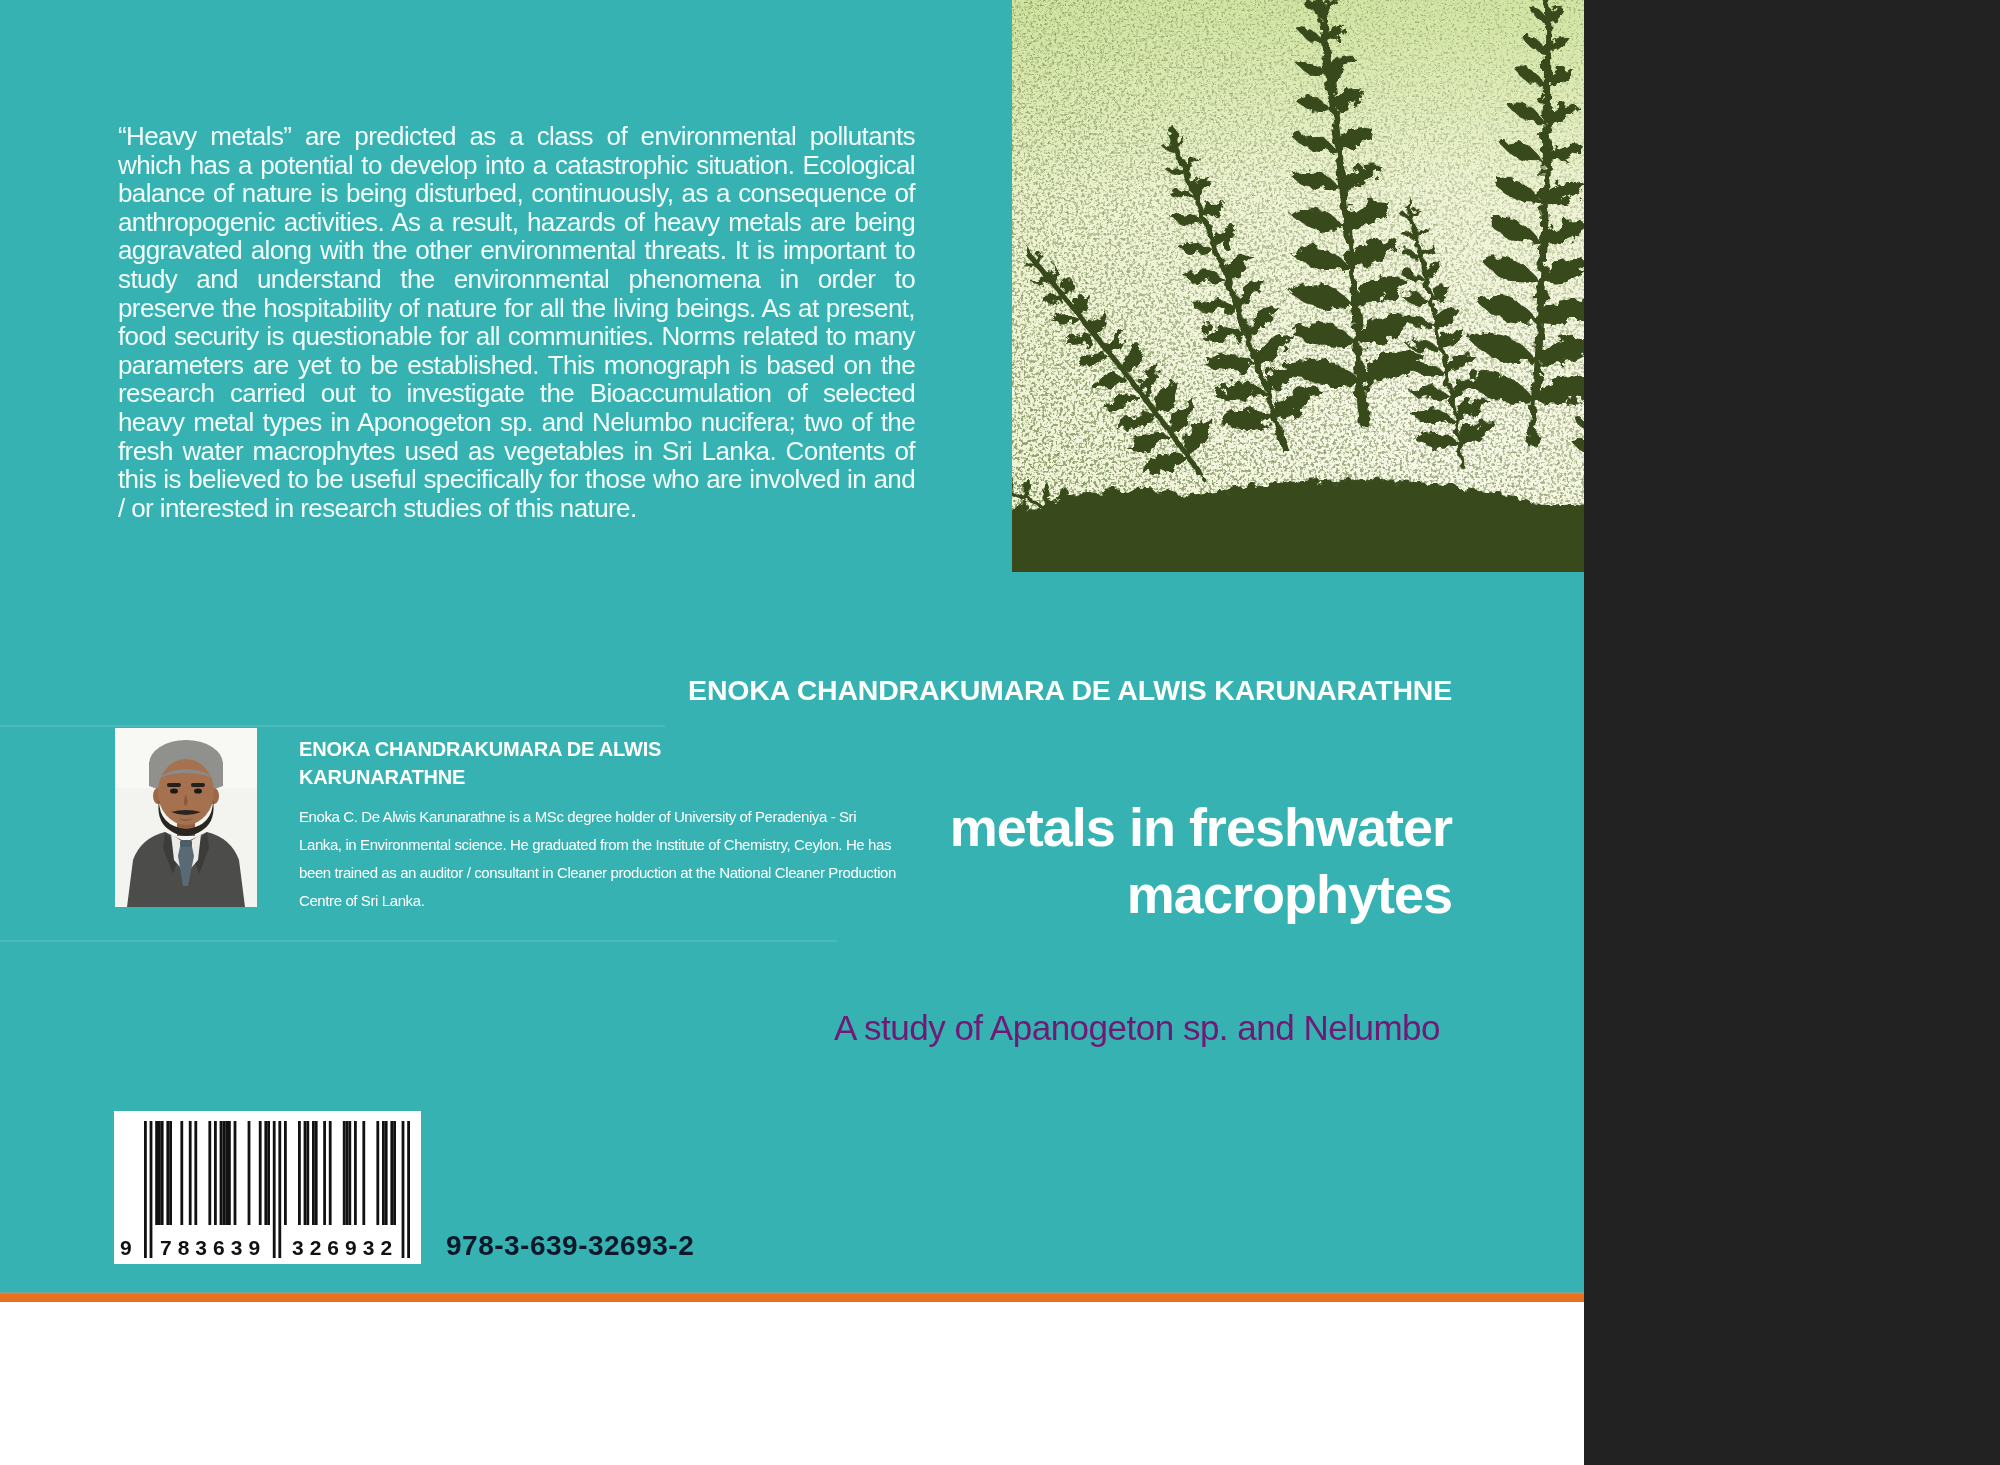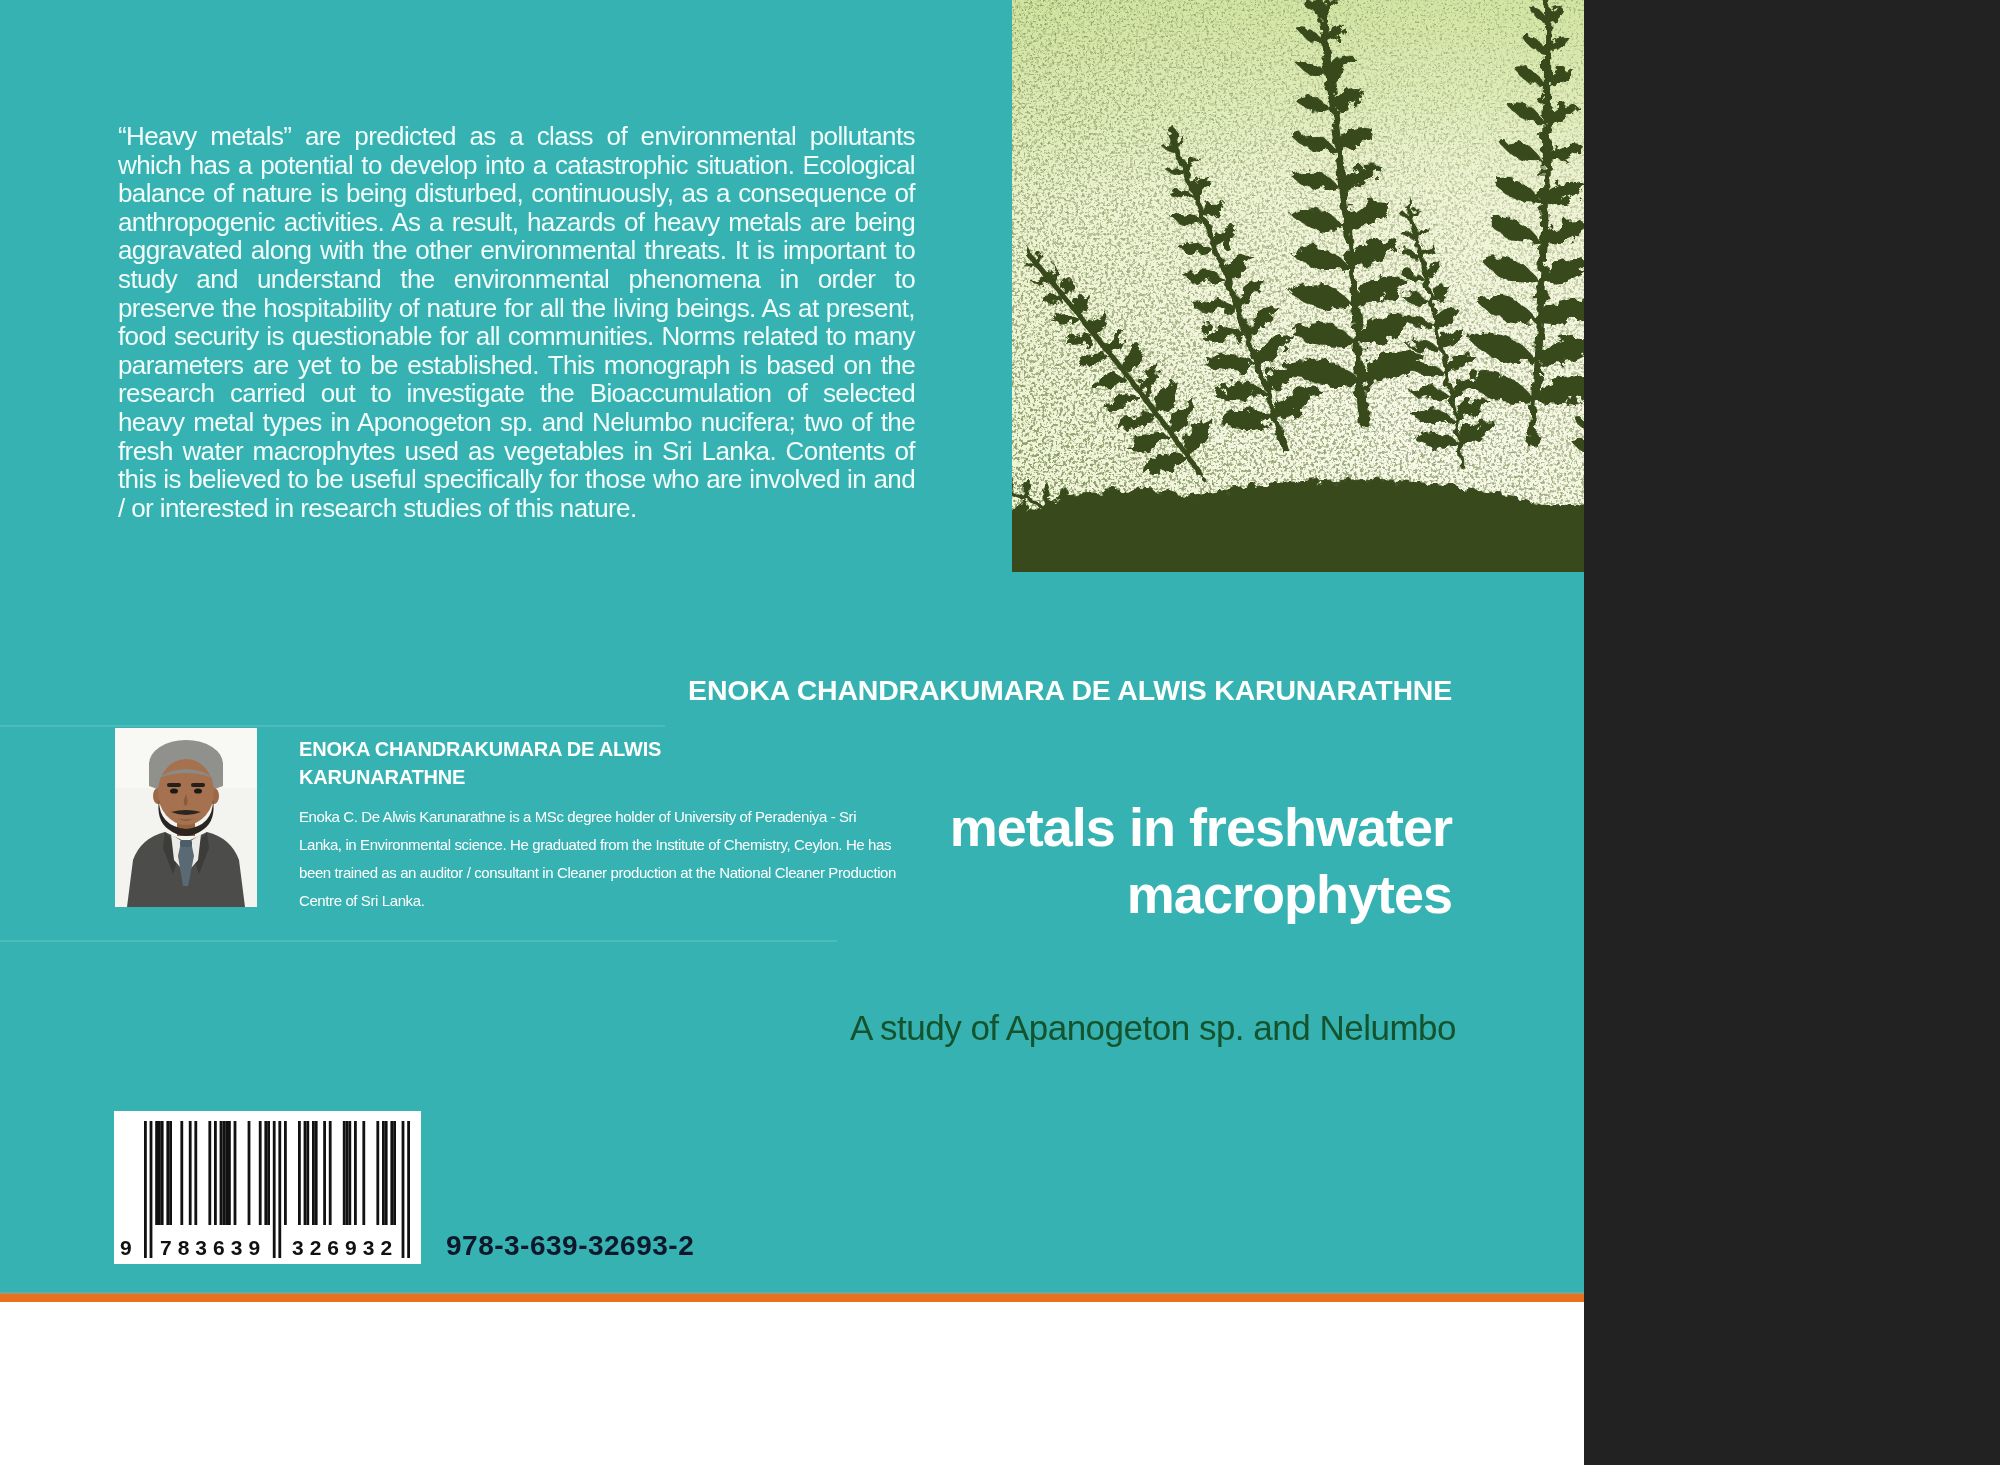--- a/index.html
+++ b/index.html
@@ -24,21 +24,21 @@
   #bc-d0{left:6px;letter-spacing:0;}
   #bc-d1{left:46px;}
   #bc-d2{left:178px;}
   #isbn-text{left:446px;top:1230px;font-size:28px;font-weight:bold;color:#0f172a;letter-spacing:0.5px;}
 
   
   #front-author{right:132px;top:674px;font-size:28.5px;font-weight:bold;color:#fdfffe;
                 text-align:center;letter-spacing:-0.2px;}
   #title{right:132px;top:794px;text-align:right;color:#ffffff;font-weight:bold;
          font-size:54px;line-height:67px;letter-spacing:-1px;}
-  #subtitle{right:128px;top:1006px;text-align:right;color:#14532d;
+  #subtitle{right:144px;top:1006px;text-align:right;color:#701a75;
             font-size:35px;line-height:43px;letter-spacing:-0.5px;}
 
   
   #fern{left:1012px;top:0;width:988px;height:572px;display:block;}
 
   
   .crease{height:2px;background:rgba(255,255,255,0.12);}
   #crease-a{left:0;top:725px;width:665px;}
   #crease-b{left:0;top:940px;width:837px;}
   #crease-c{left:1877px;top:945px;width:123px;background:rgba(255,255,255,0.18);}

